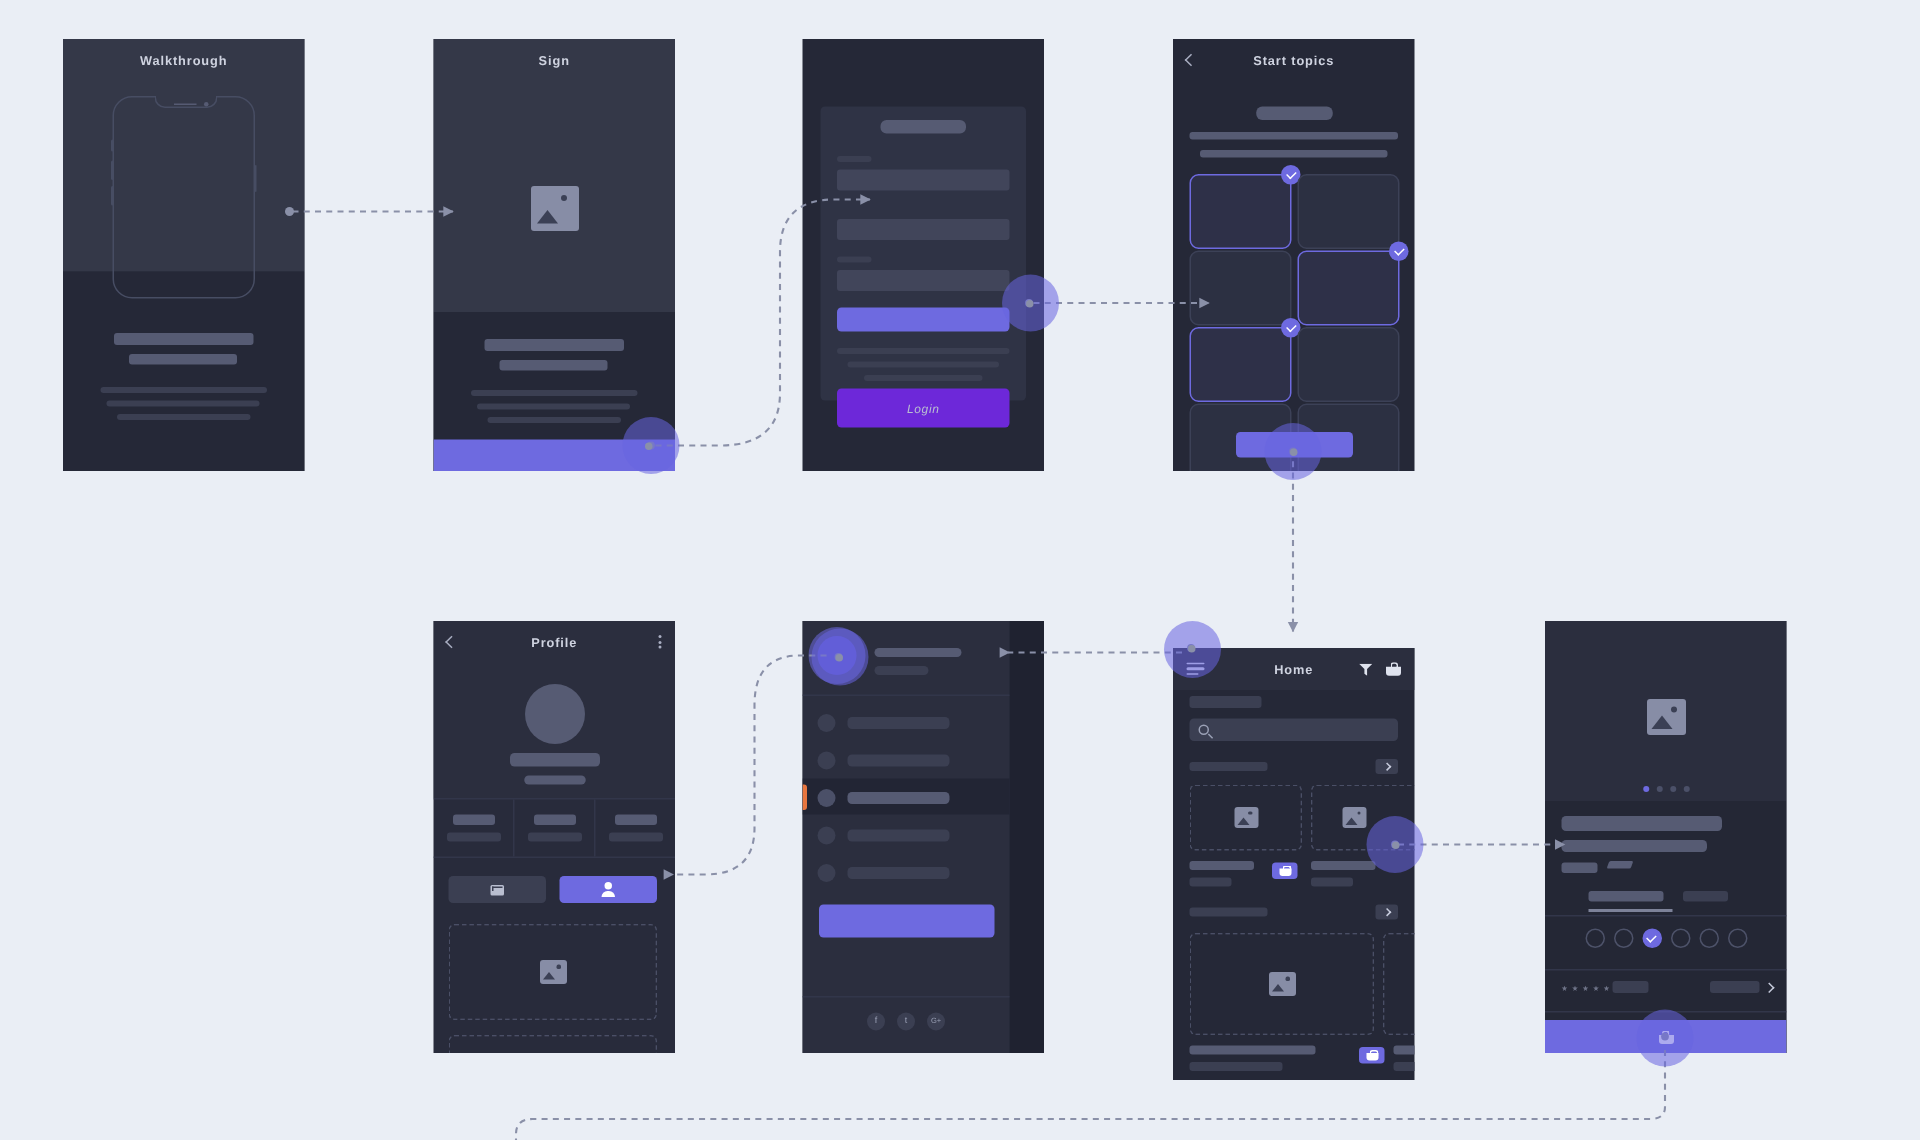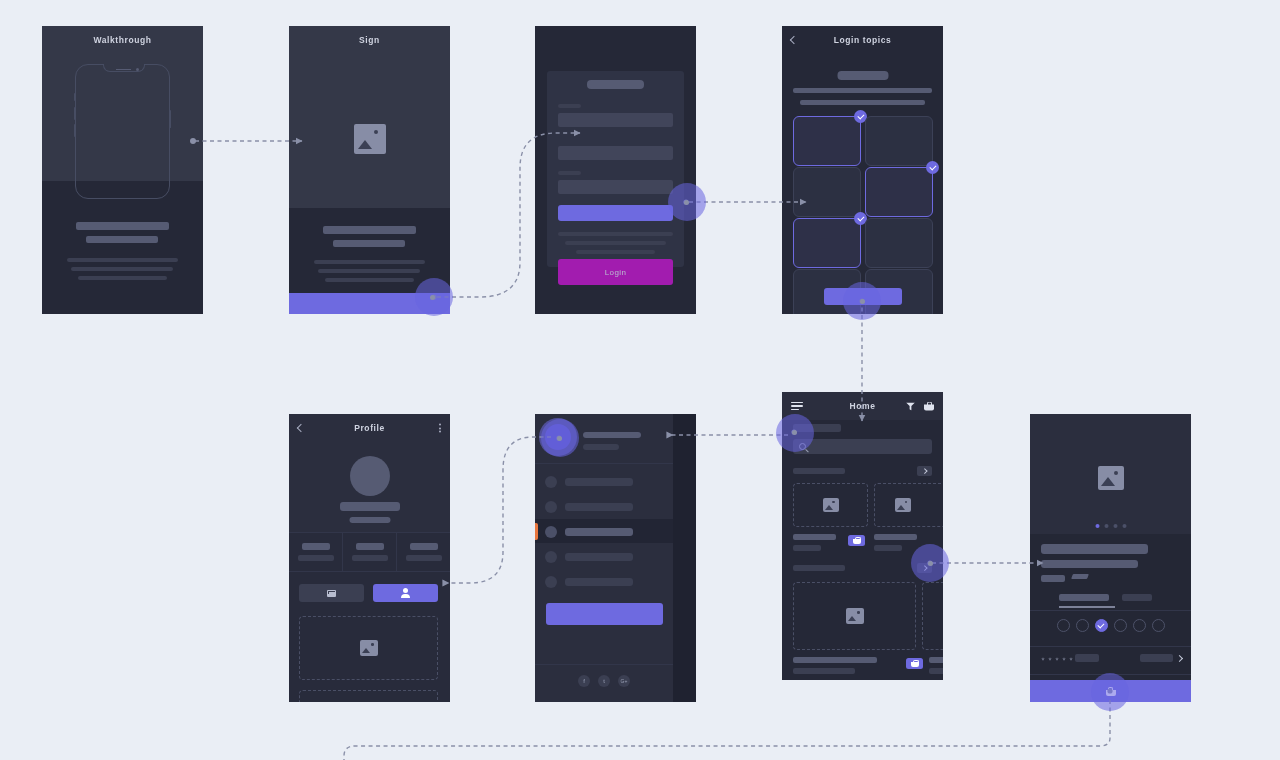--- a/index.html
+++ b/index.html
@@ -145,21 +145,21 @@
     position:absolute; left:10px; top:10px; width:26px; height:26px; border-radius:50%;
     background:#5c58cf;
   }
   .nav-item { position:absolute; left:10px; display:flex; align-items:center; gap:8px; }
   .nav-bullet { width:12px; height:12px; border-radius:50%; background:#3b3f52; }
   .sel-strip { position:absolute; left:0; width:3px; height:17px; background:#e8763f; border-radius:0 2px 2px 0; }
   .soc { width:12px; height:12px; border-radius:50%; background:#3b3f52; display:flex;
          align-items:center; justify-content:center; font-size:6px; color:#9aa0b5; }
 
   
-  #s7 { left: 782px; top: 392px; width: 161px; height: 288px; background:#252837; }
+  #s7 { left: 782px; top: 432px; width: 161px; height: 288px; background:#252837; }
   .srch { position:absolute; background:#3b3f52; border-radius:3px; display:flex; align-items:center; }
   .mag { width:7px;height:7px;border:1.2px solid #9aa0b5;border-radius:50%; position:relative; margin-left:6px;}
   .mag:after{content:"";position:absolute;right:-3px;bottom:-2px;width:3.5px;height:1.2px;background:#9aa0b5;transform:rotate(45deg);}
   .chev-pill { position:absolute; width:15px; height:10px; border-radius:2px; background:#3b3f52;
                display:flex; align-items:center; justify-content:center; }
   .chev-r { width:3.5px;height:3.5px;border-top:1.2px solid #c6cbdc;border-right:1.2px solid #c6cbdc;transform:rotate(45deg); }
   .cart-pill { position:absolute; width:17px; height:11px; border-radius:2.5px; background:#6e6ae0;
                display:flex; align-items:center; justify-content:center; }
   .basket-ico { width:8px; height:7px; position:relative; }
   .basket-ico:before { content:""; position:absolute; left:0; top:2px; width:8px; height:5px;
@@ -257,33 +257,33 @@
         <div class="bar" style="position:absolute;left:11px;top:100px;width:23px;height:4px;"></div>
         <div class="bar" style="position:absolute;left:11px;top:109px;width:115px;height:14px;background:#41455a;"></div>
 
         <div class="btn-primary" style="position:absolute;left:11px;top:134px;width:115px;height:16px;"></div>
 
         <div class="bar" style="position:absolute;left:11px;top:161px;width:115px;height:4px;"></div>
         <div class="bar" style="position:absolute;left:18px;top:170px;width:101px;height:4px;"></div>
         <div class="bar" style="position:absolute;left:29px;top:179px;width:79px;height:4px;"></div>
       </div>
 
-      <div class="btn-grey" style="position:absolute;left:23px;top:233px;width:115px;height:26px;background:#a21caf;">
+      <div class="btn-grey" style="position:absolute;left:23px;top:233px;width:115px;height:26px;background:#6d28d9;font-style:italic;">
         <span class="btn-label">Login</span>
       </div>
     </div>
   </div>
 
   <div class="screen" id="s4">
     <div class="screen-inner">
       <div class="nav">
         <span class="nav-left">
             <i class="chev-left"></i>
           </span>
-        <span class="nav-title">Login topics</span>
+        <span class="nav-title">Start topics</span>
       </div>
 
       <div class="bar-l" style="position:absolute;left:50%;transform:translateX(-50%);top:45px;width:51px;height:9px;border-radius:4px;"></div>
       <div class="bar-l" style="position:absolute;left:11px;top:62px;width:139px;height:5px;"></div>
       <div class="bar-l" style="position:absolute;left:18px;top:74px;width:125px;height:5px;"></div>
 
       <div class="topic sel" style="left:11px;top:90px;"></div>
       <div class="chk" style="left:72px;top:84px;"></div>
       <div class="topic" style="left:83px;top:90px;"></div>
 

